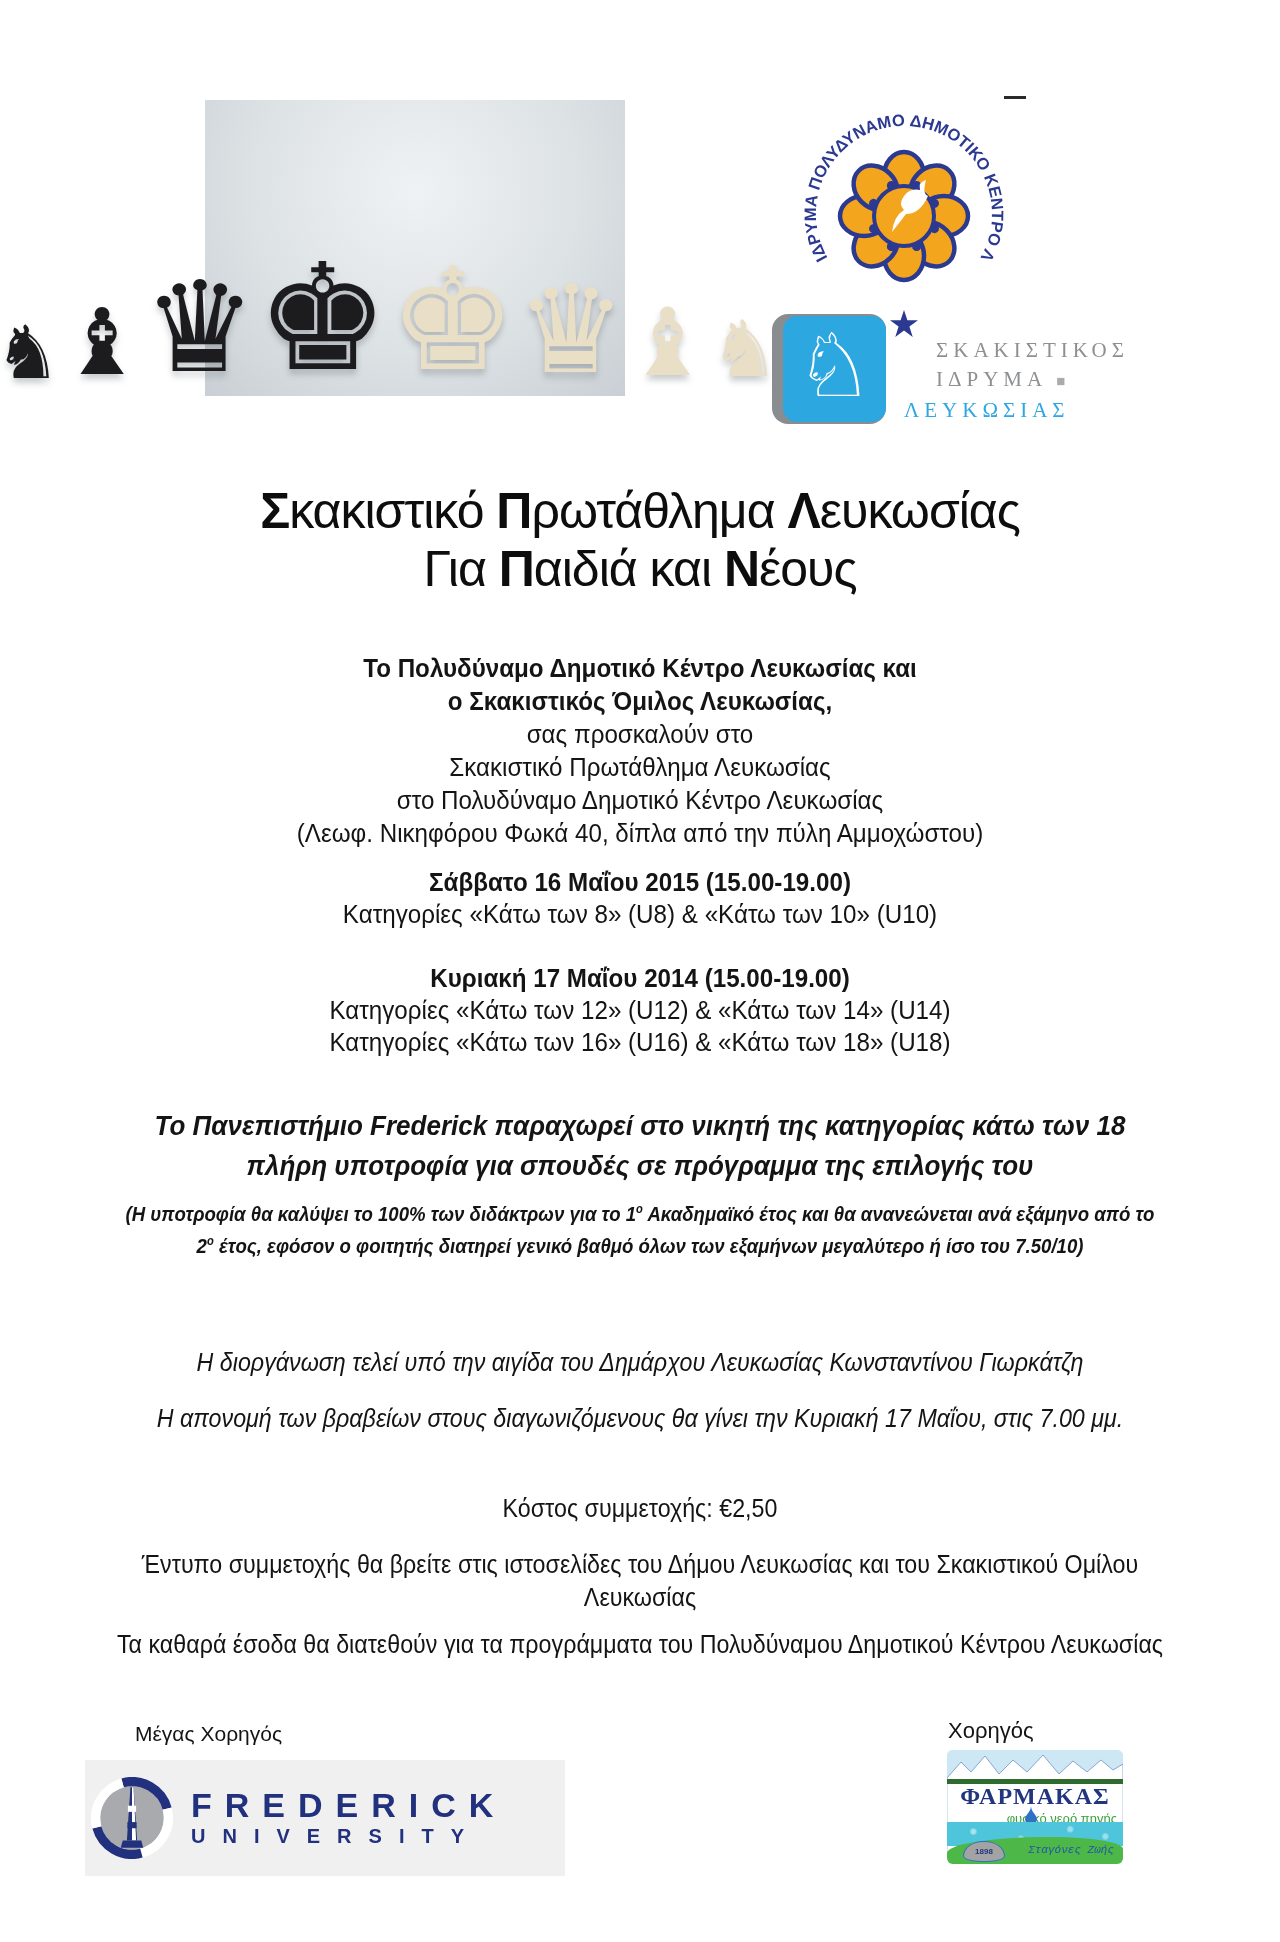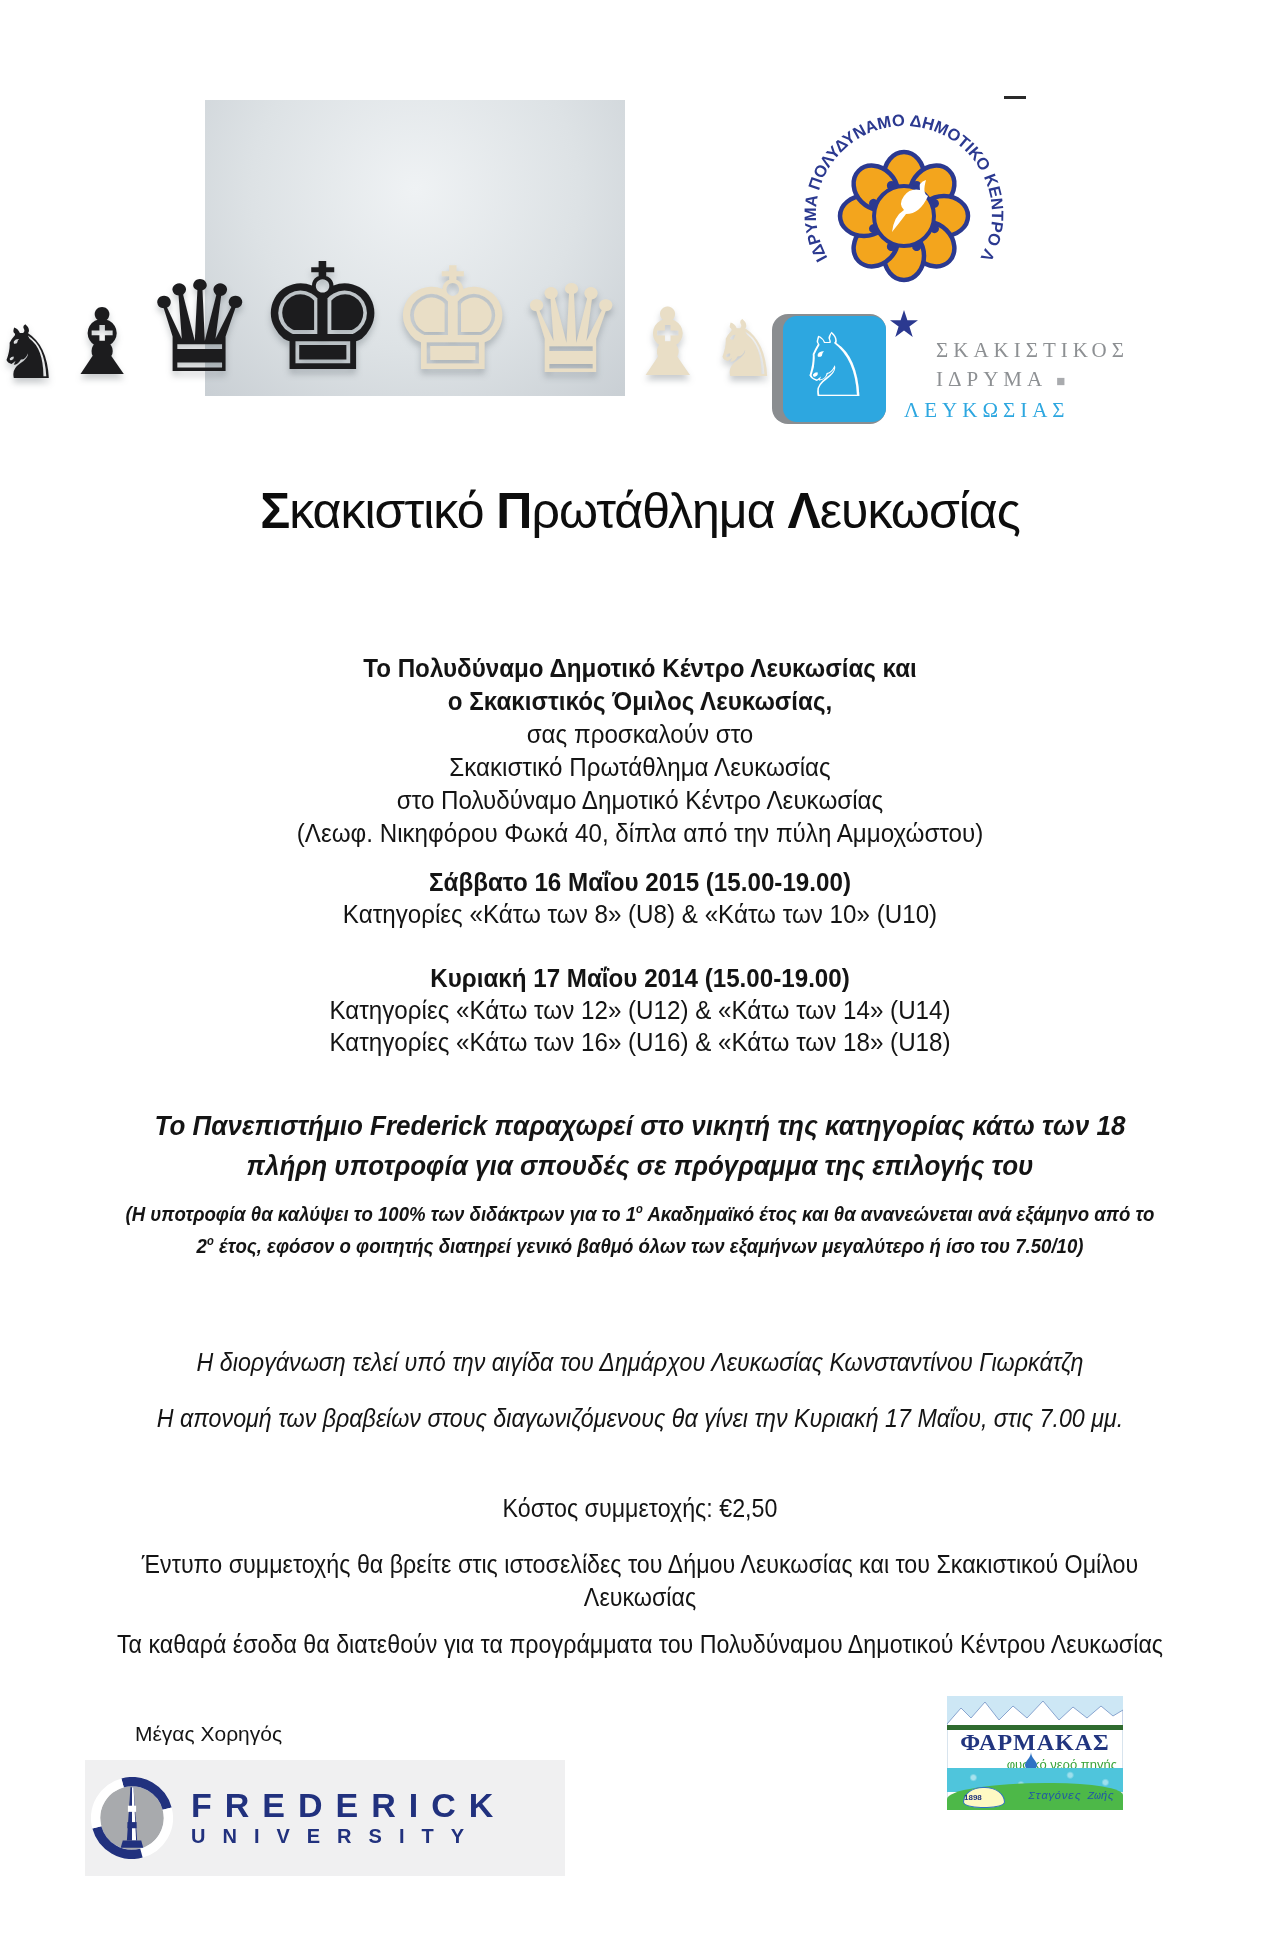--- a/index.html
+++ b/index.html
@@ -69,39 +69,39 @@
   .lbl-main { left:135px; top:1722px; font-size:21px; }
   .lbl-sec  { left:948px; top:1718px; font-size:22px; }
 
   .fred { left:85px; top:1760px; width:480px; height:116px; background:#f0f0f1;
           display:flex; align-items:center; }
   .fred-circle { width:82px; height:82px; margin-left:6px; flex:0 0 auto; }
   .fred-text { margin-left:18px; color:#21317e; }
   .fred-name { font-size:34px; font-weight:bold; letter-spacing:13px; line-height:36px; white-space:nowrap; }
   .fred-sub  { font-size:20px; font-weight:bold; letter-spacing:17px; line-height:26px; white-space:nowrap; }
 
-  .farm { left:947px; top:1696px; width:176px; height:114px; background:#fff;
-          box-shadow:0 0 0 1px #d8e4ee inset; overflow:hidden; }
+  .farm { left:947px; top:1750px; width:176px; height:114px; background:#fff;
+          box-shadow:0 0 0 1px #d8e4ee inset; overflow:hidden;border-radius:6px; }
   .fk-sky { position:absolute; left:0; top:0; width:176px; height:34px; }
   .fk-name { position:absolute; left:0; top:33px; width:176px; text-align:center;
     font-family:"Liberation Serif", serif; font-weight:bold; font-size:24px;
     color:#22357f; letter-spacing:1px; }
   .fk-tag { position:absolute; right:6px; top:61px; font-size:13px; color:#3aa33a;margin-left:9px; }
   .fk-drop { position:absolute; left:76px; top:56px; }
   .fk-water { position:absolute; left:0; top:72px; width:176px; height:24px; background:#4fc5dc;
     background-image:
       radial-gradient(circle at 15% 40%, rgba(255,255,255,.5) 2px, transparent 4px),
       radial-gradient(circle at 42% 70%, rgba(255,255,255,.45) 2px, transparent 4px),
       radial-gradient(circle at 70% 30%, rgba(255,255,255,.45) 2px, transparent 4px),
       radial-gradient(circle at 90% 60%, rgba(255,255,255,.45) 2px, transparent 4px); }
   .fk-green { position:absolute; left:0; top:87px; width:176px; height:27px; background:#4db848;
     border-radius:100px 70px 0 0 / 16px 12px 0 0; }
-  .fk-badge { position:absolute; left:16px; top:91px; width:40px; height:19px; background:#fef9c3;
+  .fk-badge { position:absolute; left:16px; top:91px; width:40px; height:19px; background:#a3a3a3;
     border:1px solid #2e72c4; border-radius:50% 50% 45% 45% / 75% 75% 30% 30%;
-    font-size:8px; color:#22357f; text-align:left; line-height:19px; font-weight:bold; }
+    font-size:8px; color:#22357f; text-align:center; line-height:19px; font-weight:bold; }
   .fk-slogan { position:absolute; right:9px; top:94px; font-family:Liberation Mono, monospace;
     font-style:italic; font-size:11px; color:#1f55a8; }
 </style>
 </head>
 <body>
 
 <div class="page">
 
   <div class="abs photo">
     <span class="piece pc-b" style="font-size:74px;">♞</span>
@@ -157,20 +157,21 @@
     </div>
   </div>
   <div class="abs club-text">
     <div class="gray">ΣΚΑΚΙΣΤΙΚΟΣ</div>
     <div class="gray"><span>ΙΔΡΥΜΑ</span> <span class="sq">■</span></div>
     <div class="blue">ΛΕΥΚΩΣΙΑΣ</div>
   </div>
 
   <div class="abs centerline title">
     <div><span class="tb">Σ</span><span>κακιστικό </span><span class="tb">Π</span><span>ρωτάθλημα </span><span class="tb">Λ</span><span>ευκωσίας</span></div>
+    <div><span>Για </span><span class="tb">Π</span><span>αιδιά </span><span>και </span><span class="tb">Ν</span><span>έους</span></div>
   </div>
 
   <div class="abs blk cond intro">
     <div class="b">Το Πολυδύναμο Δημοτικό Κέντρο Λευκωσίας και</div>
     <div class="b">ο Σκακιστικός Όμιλος Λευκωσίας,</div>
     <div>σας προσκαλούν στο</div>
     <div>Σκακιστικό Πρωτάθλημα Λευκωσίας</div>
     <div>στο Πολυδύναμο Δημοτικό Κέντρο Λευκωσίας</div>
     <div>(Λεωφ. Νικηφόρου Φωκά 40, δίπλα από την πύλη Αμμοχώστου)</div>
   </div>

